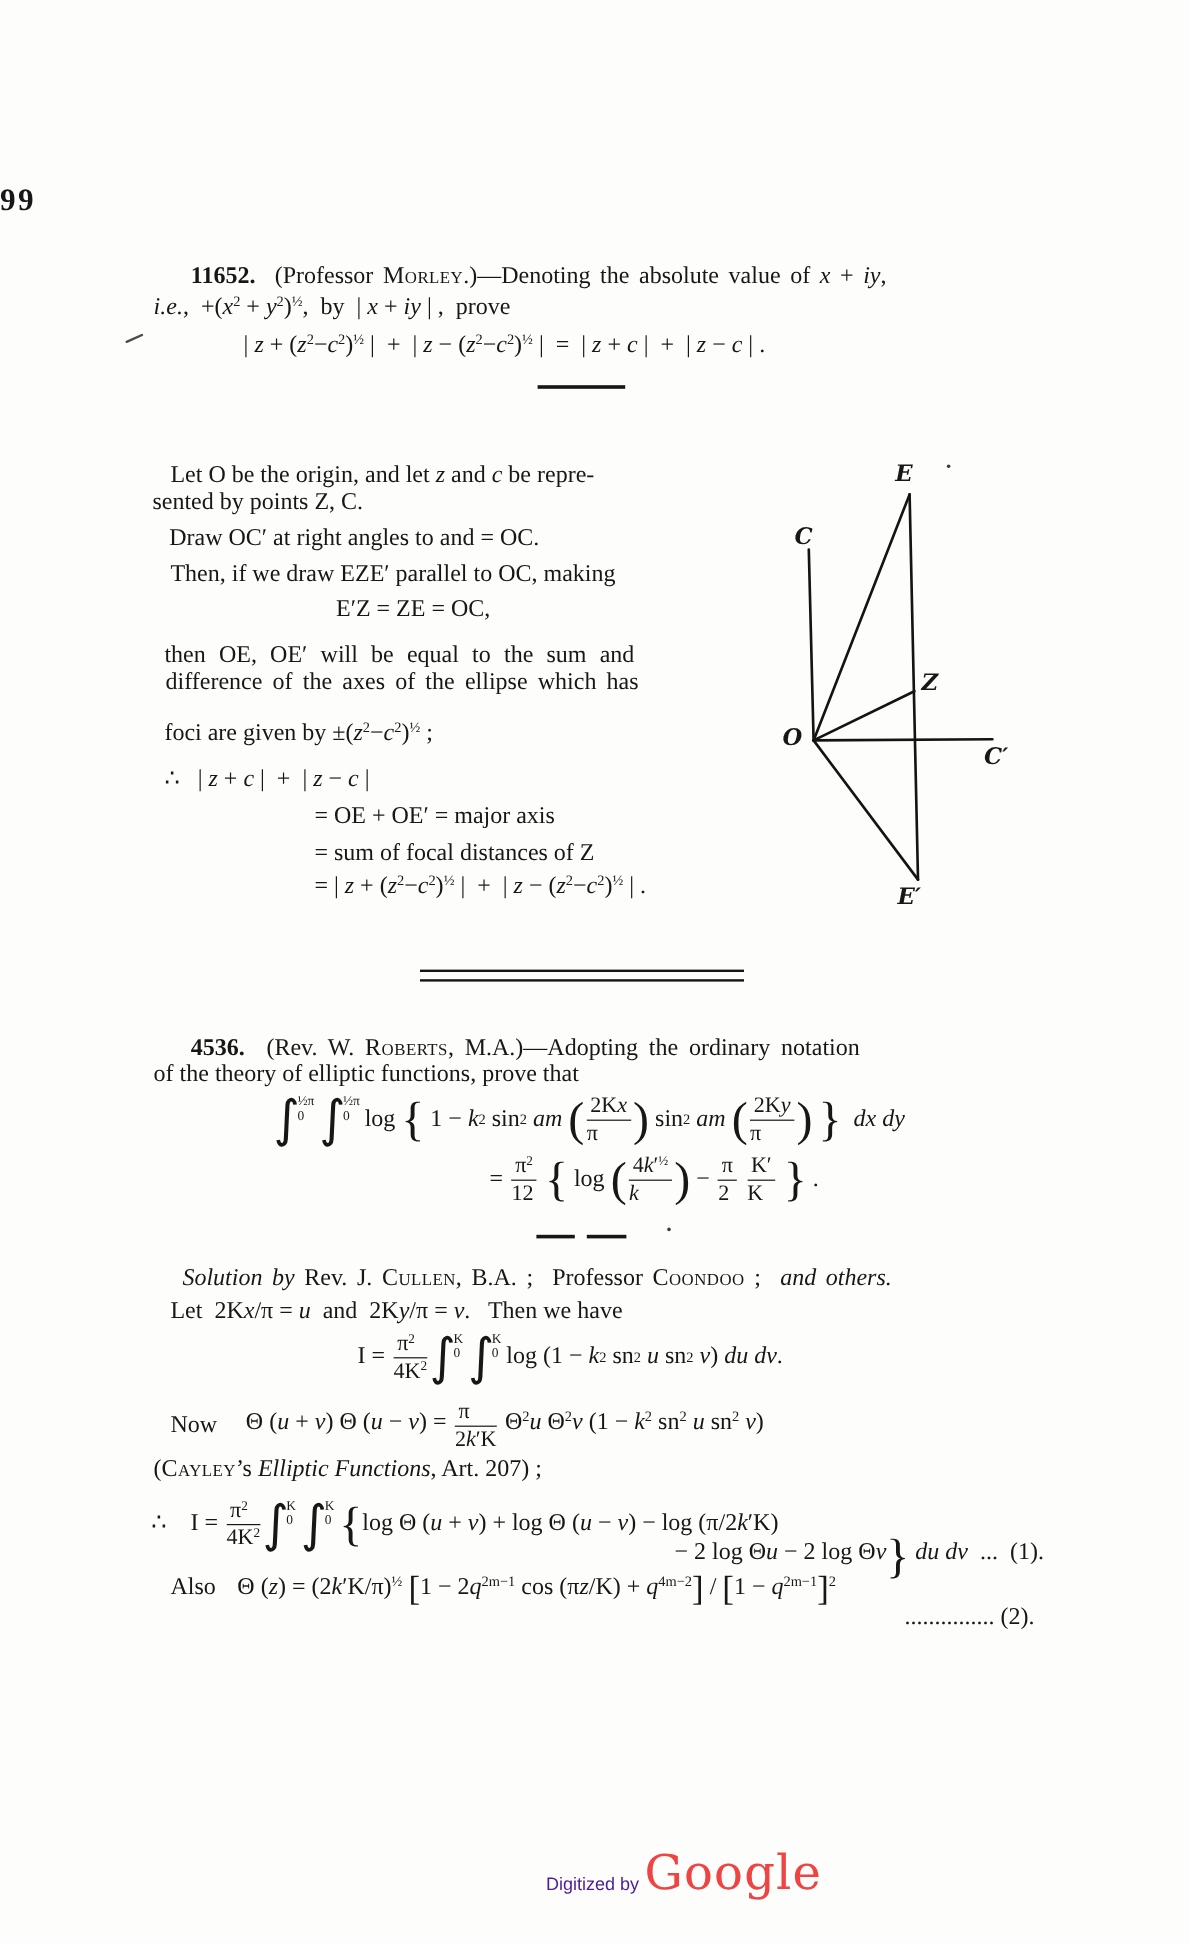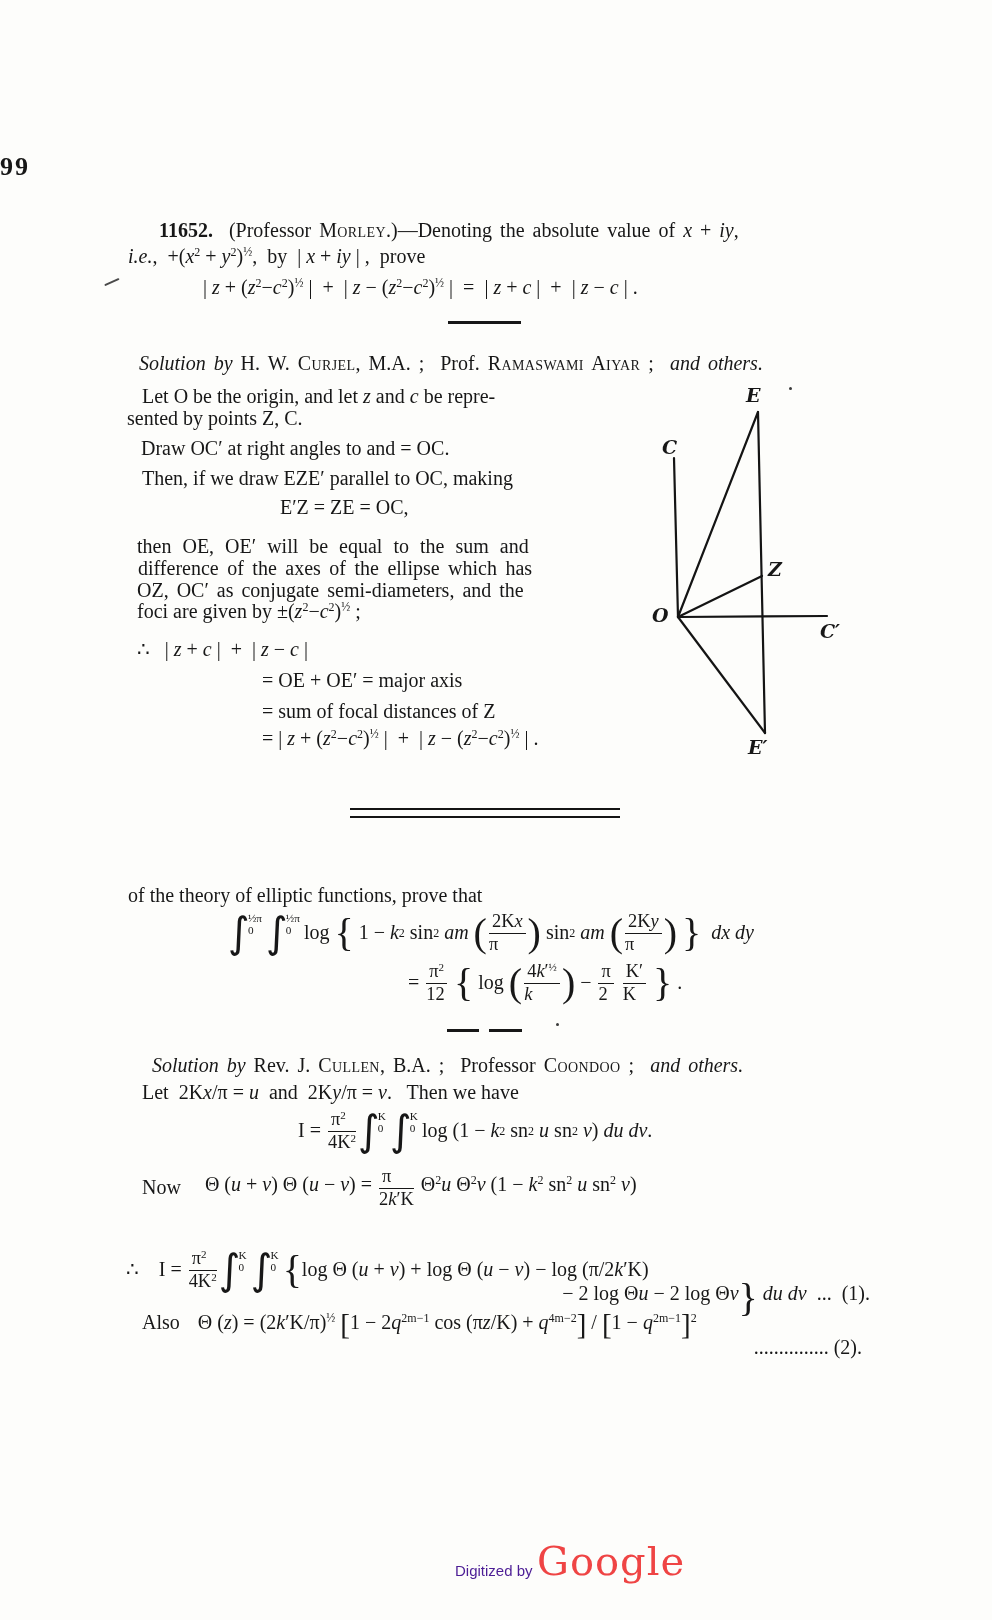--- a/index.html
+++ b/index.html
@@ -53,29 +53,27 @@
 
   <div class="line center pagenum" style="top:152px;left:0;">99</div>
 
   <div class="penmark"></div>
 
   <div class="line" style="top:219px;left:143px;word-spacing:3px;"><span class="m-b">11652.</span><span class="m-n">  (Professor </span><span class="m-sc">Morley</span><span class="m-n">.)—Denoting the absolute value of </span><span class="m-i">x</span><span class="m-n"> + </span><span class="m-i">iy</span><span class="m-n">,</span></div>
   <div class="line" style="top:245px;left:128px;"><span class="m-i">i.e.</span><span class="m-n">,  +(</span><span class="m-i">x</span><span class="m-sup">2</span><span class="m-n"> + </span><span class="m-i">y</span><span class="m-sup">2</span><span class="m-n">)</span><span class="m-sup">½</span><span class="m-n">,  by  | </span><span class="m-i">x</span><span class="m-n"> + </span><span class="m-i">iy</span><span class="m-n"> | ,  prove</span></div>
   <div class="line" style="top:276px;left:203px;"><span class="m-n">| </span><span class="m-i">z</span><span class="m-n"> + (</span><span class="m-i">z</span><span class="m-sup">2</span><span class="m-n">−</span><span class="m-i">c</span><span class="m-sup">2</span><span class="m-n">)</span><span class="m-sup">½</span><span class="m-n"> |  +  | </span><span class="m-i">z</span><span class="m-n"> − (</span><span class="m-i">z</span><span class="m-sup">2</span><span class="m-n">−</span><span class="m-i">c</span><span class="m-sup">2</span><span class="m-n">)</span><span class="m-sup">½</span><span class="m-n"> |  =  | </span><span class="m-i">z</span><span class="m-n"> + </span><span class="m-i">c</span><span class="m-n"> |  +  | </span><span class="m-i">z</span><span class="m-n"> − </span><span class="m-i">c</span><span class="m-n"> | .</span></div>
   <div class="rule1"></div>
 
-  <div class="line" style="top:352px;left:139px;word-spacing:3px;"><span class="m-i">Solution by </span><span class="m-n">H. W. </span><span class="m-sc">Curjel</span><span class="m-n">, M.A. ;  Prof. </span><span class="m-sc">Ramaswami Aiyar</span><span class="m-n"> ;  </span><span class="m-i">and others.</span></div>
   <div class="line" style="top:385px;left:142px;"><span class="m-n">Let O be the origin, and let </span><span class="m-i">z</span><span class="m-n"> and </span><span class="m-i">c</span><span class="m-n"> be repre-</span></div>
   <div class="line" style="top:407px;left:127px;font-family:Liberation Serif, serif;"><span class="m-n">sented by points Z, C.</span></div>
   <div class="line" style="top:437px;left:141px;"><span class="m-n">Draw OC′ at right angles to and = OC.</span></div>
   <div class="line" style="top:467px;left:142px;"><span class="m-n">Then, if we draw EZE′ parallel to OC, making</span></div>
   <div class="line" style="top:496px;left:280px;"><span class="m-n">E′Z = ZE = OC,</span></div>
   <div class="line" style="top:535px;left:137px;word-spacing:6px;"><span class="m-n">then OE, OE′ will be equal to the sum and</span></div>
   <div class="line" style="top:557px;left:138px;word-spacing:3.5px;"><span class="m-n">difference of the axes of the ellipse which has</span></div>
-  <div class="line" style="top:579px;left:137px;word-spacing:3px;"><span class="m-n">OZ, OC′ as conjugate semi-diameters, and the</span></div>
   <div class="line" style="top:600px;left:137px;"><span class="m-n">foci are given by ±(</span><span class="m-i">z</span><span class="m-sup">2</span><span class="m-n">−</span><span class="m-i">c</span><span class="m-sup">2</span><span class="m-n">)</span><span class="m-sup">½</span><span class="m-n"> ;</span></div>
   <div class="line" style="top:638px;left:137px;"><span class="m-n">∴   | </span><span class="m-i">z</span><span class="m-n"> + </span><span class="m-i">c</span><span class="m-n"> |  +  | </span><span class="m-i">z</span><span class="m-n"> − </span><span class="m-i">c</span><span class="m-n"> |</span></div>
   <div class="line" style="top:669px;left:262px;"><span class="m-n">= OE + OE′ = major axis</span></div>
   <div class="line" style="top:700px;left:262px;"><span class="m-n">= sum of focal distances of Z</span></div>
   <div class="line" style="top:727px;left:262px;"><span class="m-n">= | </span><span class="m-i">z</span><span class="m-n"> + (</span><span class="m-i">z</span><span class="m-sup">2</span><span class="m-n">−</span><span class="m-i">c</span><span class="m-sup">2</span><span class="m-n">)</span><span class="m-sup">½</span><span class="m-n"> |  +  | </span><span class="m-i">z</span><span class="m-n"> − (</span><span class="m-i">z</span><span class="m-sup">2</span><span class="m-n">−</span><span class="m-i">c</span><span class="m-sup">2</span><span class="m-n">)</span><span class="m-sup">½</span><span class="m-n"> | .</span></div>
 
   <div class="figure">
     <svg width="215" height="395" viewBox="0 0 215 395">
       <g stroke="#141414" stroke-width="2.2" stroke-linecap="round" fill="none">
         <path d="M34 78 L38 237"></path>
@@ -90,37 +88,39 @@
     <span class="figlabel" style="left:22px;top:58px;">C</span>
     <span class="figlabel" style="left:128px;top:180px;">Z</span>
     <span class="figlabel" style="left:12px;top:226px;">O</span>
     <span class="figlabel" style="left:180px;top:242px;">C′</span>
     <span class="figlabel" style="left:108px;top:358px;">E′</span>
   </div>
   <div class="speck" style="left:789px;top:387px;"></div>
 
   <div class="ruleD"></div>
 
+  <div class="line" style="top:862px;left:143px;word-spacing:4px;"><span class="m-b">4536.</span><span class="m-n">  (Rev. W. </span><span class="m-sc">Roberts</span><span class="m-n">, M.A.)—Adopting the ordinary notation</span></div>
   <div class="line" style="top:884px;left:128px;"><span class="m-n">of the theory of elliptic functions, prove that</span></div>
   <div class="disp" style="top:906px;left:228px;height:54px;"><span class="m-int">∫</span><span class="lim"><span>½π</span><span>0</span></span><span class="m-int">∫</span><span class="lim"><span>½π</span><span>0</span></span><span class="m-n">log </span><span class="m-big">{</span><span class="m-n"> 1 − </span><span class="m-i">k</span><span class="m-sup">2</span><span class="m-n"> sin</span><span class="m-sup">2</span><span class="m-i"> am</span><span class="m-n"> </span><span class="m-big">(</span><span class="frac"><span class="num"><span class="m-n">2K</span><span class="m-i">x</span></span><span class="den"><span class="m-n">π</span></span></span><span class="m-big">)</span><span class="m-n"> sin</span><span class="m-sup">2</span><span class="m-i"> am</span><span class="m-n"> </span><span class="m-big">(</span><span class="frac"><span class="num"><span class="m-n">2K</span><span class="m-i">y</span></span><span class="den"><span class="m-n">π</span></span></span><span class="m-big">)</span><span class="m-n"> </span><span class="m-big">}</span><span class="m-n">  </span><span class="m-i">dx dy</span></div>
   <div class="disp" style="top:958px;left:408px;height:50px;"><span class="m-n">= </span><span class="frac"><span class="num"><span class="m-n">π</span><span class="m-sup">2</span></span><span class="den"><span class="m-n">12</span></span></span><span class="m-n"> </span><span class="m-big">{</span><span class="m-n"> log </span><span class="m-big">(</span><span class="frac"><span class="num"><span class="m-n">4</span><span class="m-i">k</span><span class="m-n">′</span><span class="m-sup">½</span></span><span class="den"><span class="m-i">k</span></span></span><span class="m-big">)</span><span class="m-n"> − </span><span class="frac"><span class="num"><span class="m-n">π</span></span><span class="den"><span class="m-n">2</span></span></span><span class="m-n"> </span><span class="frac"><span class="num"><span class="m-n">K′</span></span><span class="den"><span class="m-n">K</span></span></span><span class="m-n"> </span><span class="m-big">}</span><span class="m-n"> .</span></div>
 
   <div class="ruleB1"></div>
   <div class="ruleB2"></div>
   <div class="speck" style="left:556px;top:1023px;"></div>
 
   <div class="line" style="top:1054px;left:152px;word-spacing:3px;"><span class="m-i">Solution by </span><span class="m-n">Rev. J. </span><span class="m-sc">Cullen</span><span class="m-n">, B.A. ;  Professor </span><span class="m-sc">Coondoo</span><span class="m-n"> ;  </span><span class="m-i">and others.</span></div>
   <div class="line" style="top:1081px;left:142px;"><span class="m-n">Let  2K</span><span class="m-i">x</span><span class="m-n">/π = </span><span class="m-i">u</span><span class="m-n">  and  2K</span><span class="m-i">y</span><span class="m-n">/π = </span><span class="m-i">v</span><span class="m-n">.   Then we have</span></div>
   <div class="disp" style="top:1104px;left:298px;height:54px;"><span class="m-n">I = </span><span class="frac"><span class="num"><span class="m-n">π</span><span class="m-sup">2</span></span><span class="den"><span class="m-n">4K</span><span class="m-sup">2</span></span></span><span class="m-int">∫</span><span class="lim"><span>K</span><span>0</span></span><span class="m-int">∫</span><span class="lim"><span>K</span><span>0</span></span><span class="m-n">log (1 − </span><span class="m-i">k</span><span class="m-sup">2</span><span class="m-n"> sn</span><span class="m-sup">2</span><span class="m-n"> </span><span class="m-i">u</span><span class="m-n"> sn</span><span class="m-sup">2</span><span class="m-n"> </span><span class="m-i">v</span><span class="m-n">) </span><span class="m-i">du dv</span><span class="m-n">.</span></div>
 
   <div class="disp" style="top:1160px;left:142px;height:56px;">
     <span>Now</span>
     <span style="margin-left:24px;"><span class="m-n">Θ (</span><span class="m-i">u</span><span class="m-n"> + </span><span class="m-i">v</span><span class="m-n">) Θ (</span><span class="m-i">u</span><span class="m-n"> − </span><span class="m-i">v</span><span class="m-n">) = </span><span class="frac"><span class="num"><span class="m-n">π</span></span><span class="den"><span class="m-n">2</span><span class="m-i">k</span><span class="m-n">′K</span></span></span><span class="m-n"> Θ</span><span class="m-sup">2</span><span class="m-i">u</span><span class="m-n"> Θ</span><span class="m-sup">2</span><span class="m-i">v</span><span class="m-n"> (1 − </span><span class="m-i">k</span><span class="m-sup">2</span><span class="m-n"> sn</span><span class="m-sup">2</span><span class="m-n"> </span><span class="m-i">u</span><span class="m-n"> sn</span><span class="m-sup">2</span><span class="m-n"> </span><span class="m-i">v</span><span class="m-n">)</span></span>
   </div>
 
+  <div class="line" style="top:1213px;left:128px;"><span class="m-n">(</span><span class="m-sc">Cayley</span><span class="m-n">’s </span><span class="m-i">Elliptic Functions</span><span class="m-n">, Art. 207) ;</span></div>
 
   <div class="disp" style="top:1241px;left:126px;height:58px;"><span class="m-n">∴    I = </span><span class="frac"><span class="num"><span class="m-n">π</span><span class="m-sup">2</span></span><span class="den"><span class="m-n">4K</span><span class="m-sup">2</span></span></span><span class="m-int">∫</span><span class="lim"><span>K</span><span>0</span></span><span class="m-int">∫</span><span class="lim"><span>K</span><span>0</span></span><span class="m-big">{</span><span class="m-n">log Θ (</span><span class="m-i">u</span><span class="m-n"> + </span><span class="m-i">v</span><span class="m-n">) + log Θ (</span><span class="m-i">u</span><span class="m-n"> − </span><span class="m-i">v</span><span class="m-n">) − log (π/2</span><span class="m-i">k</span><span class="m-n">′K)</span></div>
   <div class="line" style="top:1282px;right:122px;"><span class="m-n">− 2 log Θ</span><span class="m-i">u</span><span class="m-n"> − 2 log Θ</span><span class="m-i">v</span><span class="m-big">}</span><span class="m-n"> </span><span class="m-i">du dv</span><span class="m-n">  ...  (1).</span></div>
 
   <div class="disp" style="top:1303px;left:142px;height:40px;">
     <span>Also</span>
     <span style="margin-left:18px;"><span class="m-n">Θ (</span><span class="m-i">z</span><span class="m-n">) = (2</span><span class="m-i">k</span><span class="m-n">′K/π)</span><span class="m-sup">½</span><span class="m-n"> </span><span class="m-bg2">[</span><span class="m-n">1 − 2</span><span class="m-i">q</span><span class="m-sup">2m−1</span><span class="m-n"> cos (π</span><span class="m-i">z</span><span class="m-n">/K) + </span><span class="m-i">q</span><span class="m-sup">4m−2</span><span class="m-bg2">]</span><span class="m-n"> / </span><span class="m-bg2">[</span><span class="m-n">1 − </span><span class="m-i">q</span><span class="m-sup">2m−1</span><span class="m-bg2">]</span><span class="m-sup">2</span></span>
   </div>
   <div class="line" style="top:1336px;right:130px;">............... (2).</div>
 

